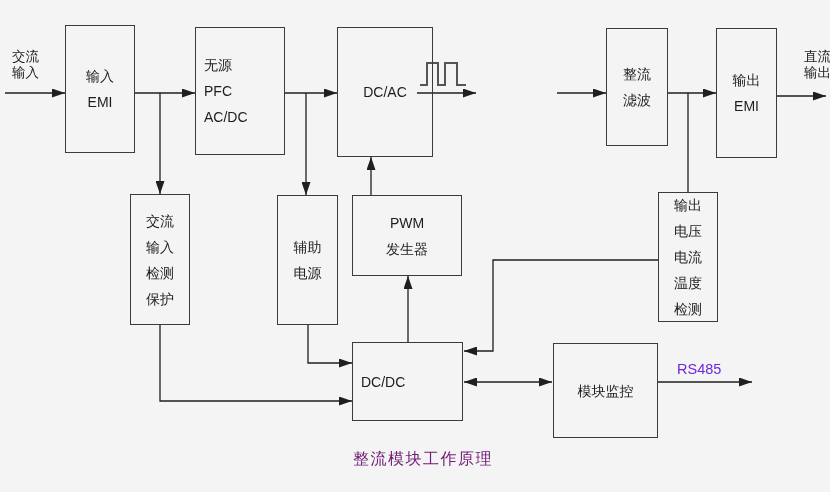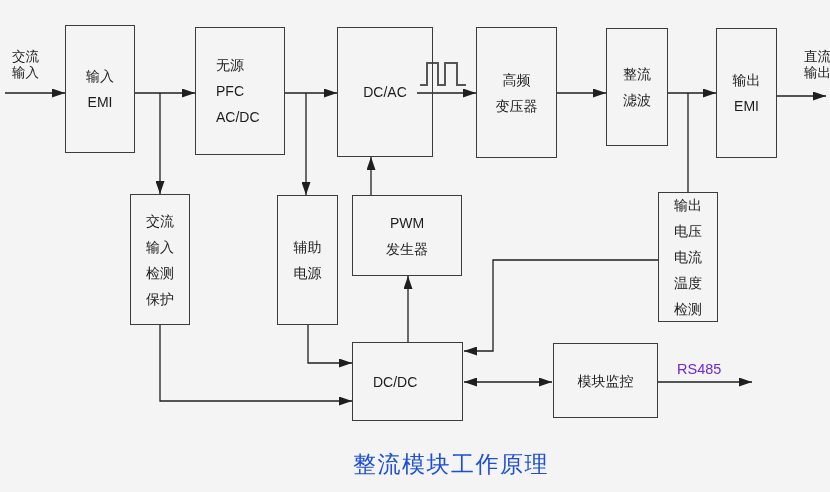--- a/index.html
+++ b/index.html
@@ -17,31 +17,31 @@
   .box{
     position:absolute;
     box-sizing:border-box;
     border:1.5px solid #3b3b3b;
     background:transparent;
     display:flex;flex-direction:column;
     justify-content:center;align-items:center;
     color:#1c1c1c;font-size:14px;
   }
   .box .ln{line-height:26px;white-space:nowrap;}
-  .box.left-align{align-items:flex-start;padding-left:20px;}
+  .box.left-align{align-items:flex-start;padding-left:8px;}
   .box.tight .ln{line-height:26px;}
   .flowlabel{
     position:absolute;color:#1c1c1c;font-size:13.5px;
     line-height:16px;text-align:left;white-space:nowrap;
   }
   .rs485{
     position:absolute;color:#6d28d9;font-size:14.5px;white-space:nowrap;
   }
   .title{
-    position:absolute;color:#1d4ed8;font-size:23px;
+    position:absolute;color:#701a75;font-size:16px;
     letter-spacing:1.5px;white-space:nowrap;
   }
 </style>
 </head>
 <body>
 
 <div class="stage">
 
   <svg width="830" height="492" viewBox="0 0 830 492">
     <defs>
@@ -84,24 +84,20 @@
   <div class="box left-align" style="left:195px;top:27px;width:90px;height:128px">
     <div class="ln">无源</div>
     <div class="ln">PFC</div>
     <div class="ln">AC/DC</div>
   </div>
 
   <div class="box" style="left:337px;top:27px;width:96px;height:130px">
     <div class="ln">DC/AC</div>
   </div>
 
-  <div class="box" style="left:476px;top:27px;width:81px;height:131px">
-    <div class="ln">高频</div>
-    <div class="ln">变压器</div>
-  </div>
 
   <div class="box" style="left:606px;top:28px;width:62px;height:118px">
     <div class="ln">整流</div>
     <div class="ln">滤波</div>
   </div>
 
   <div class="box" style="left:716px;top:28px;width:61px;height:130px">
     <div class="ln">输出</div>
     <div class="ln">EMI</div>
   </div>
@@ -128,21 +124,21 @@
     <div class="ln">电压</div>
     <div class="ln">电流</div>
     <div class="ln">温度</div>
     <div class="ln">检测</div>
   </div>
 
   <div class="box left-align" style="left:352px;top:342px;width:111px;height:79px">
     <div class="ln">DC/DC</div>
   </div>
 
-  <div class="box" style="left:553px;top:343px;width:105px;height:75px">
+  <div class="box" style="left:553px;top:343px;width:105px;height:95px">
     <div class="ln">模块监控</div>
   </div>
 
   <div class="flowlabel" style="left:12px;top:49px">
     <div>交流</div>
     <div>输入</div>
   </div>
 
   <div class="flowlabel" style="left:804px;top:49px">
     <div>直流</div>

